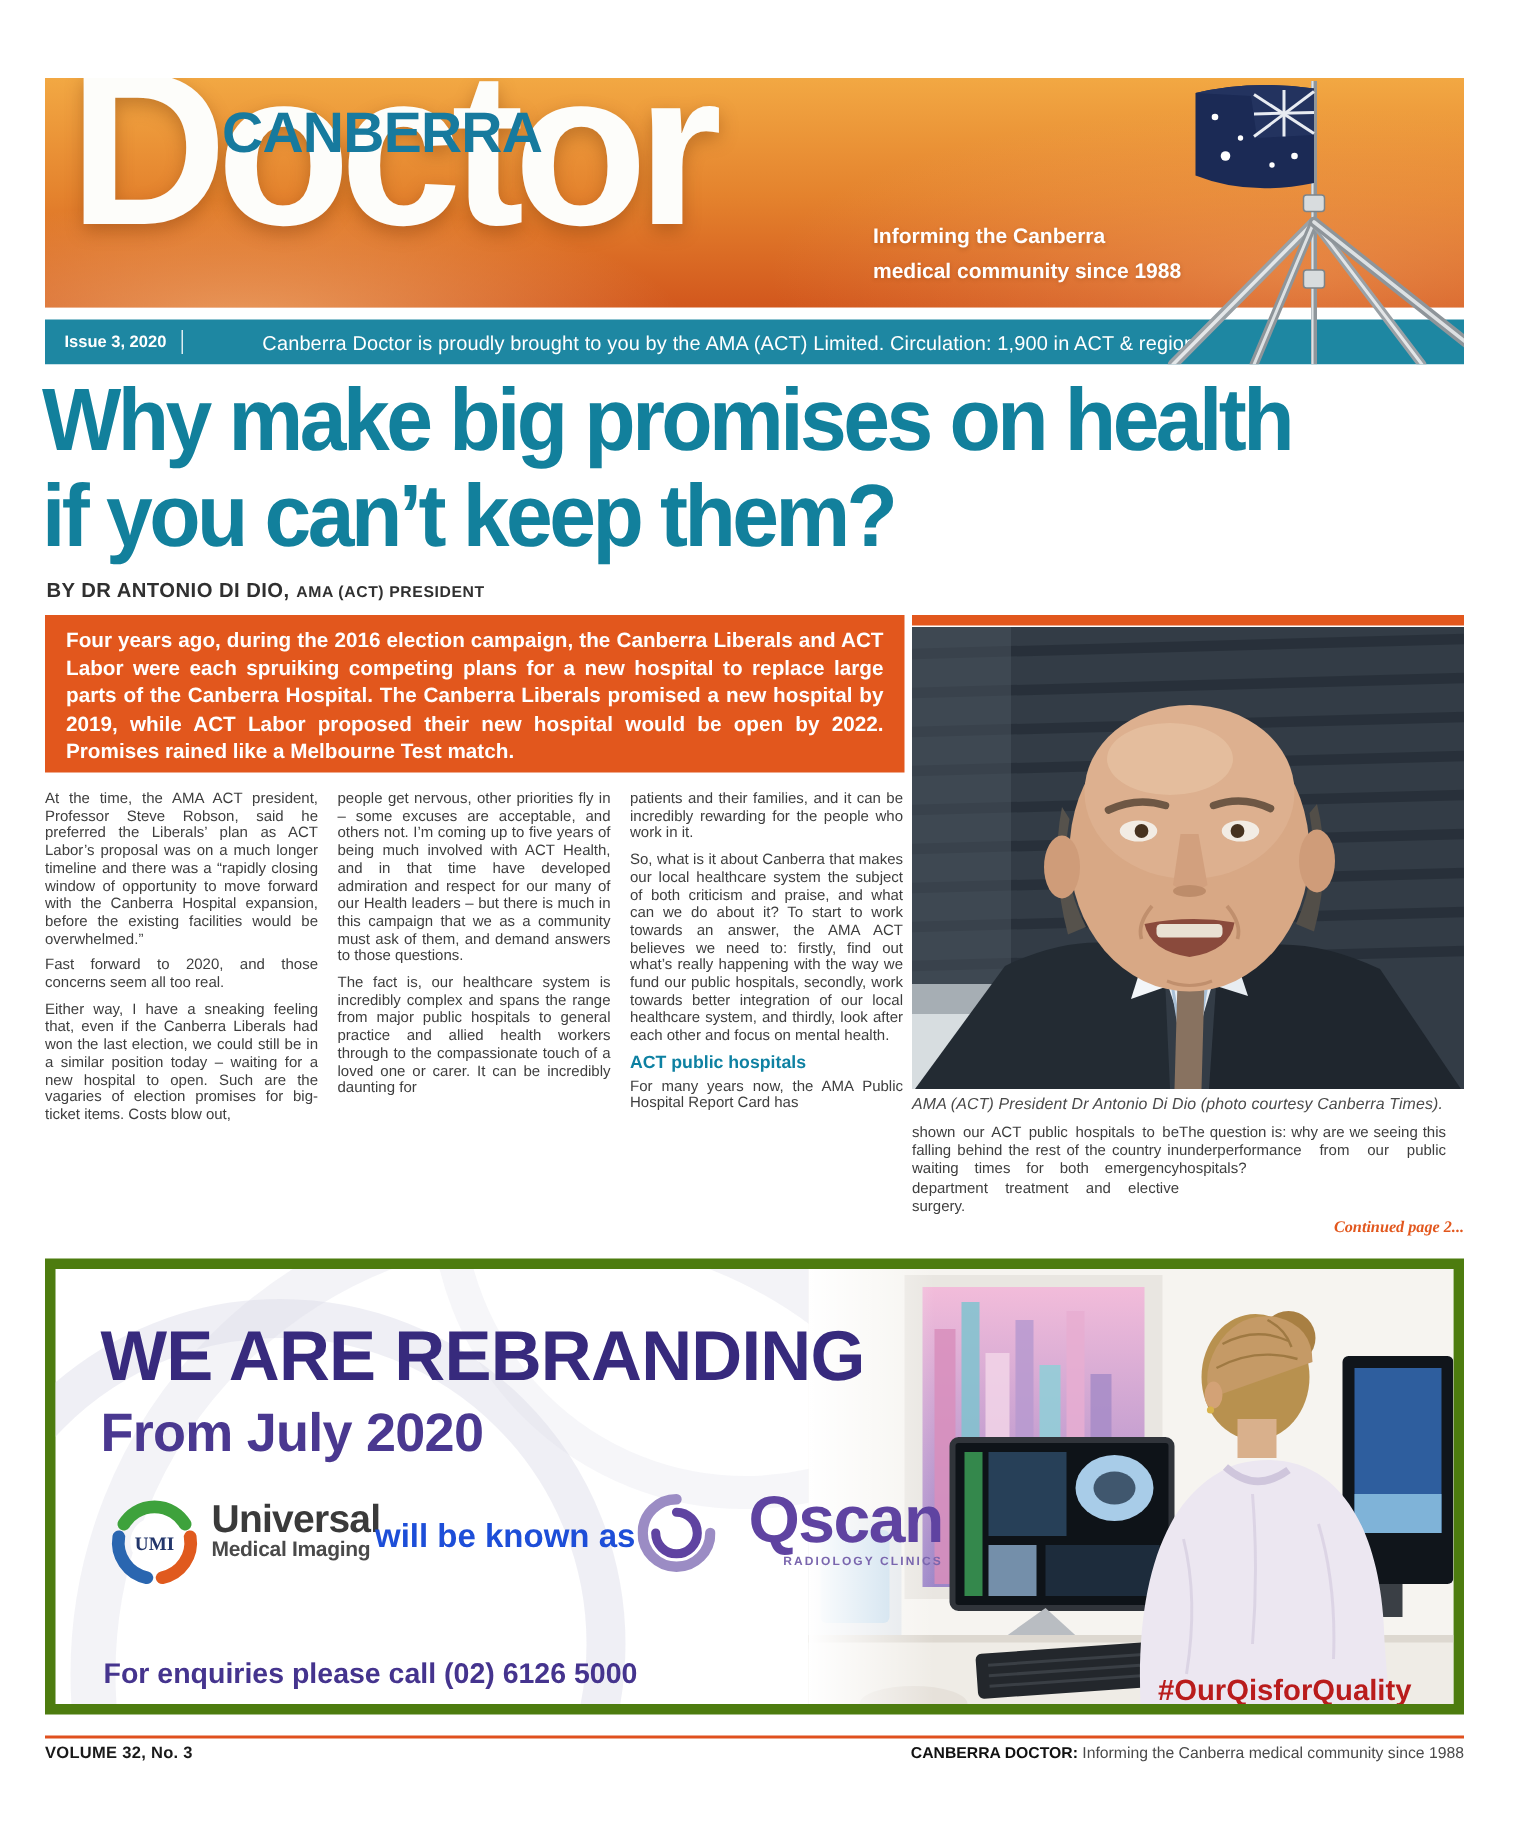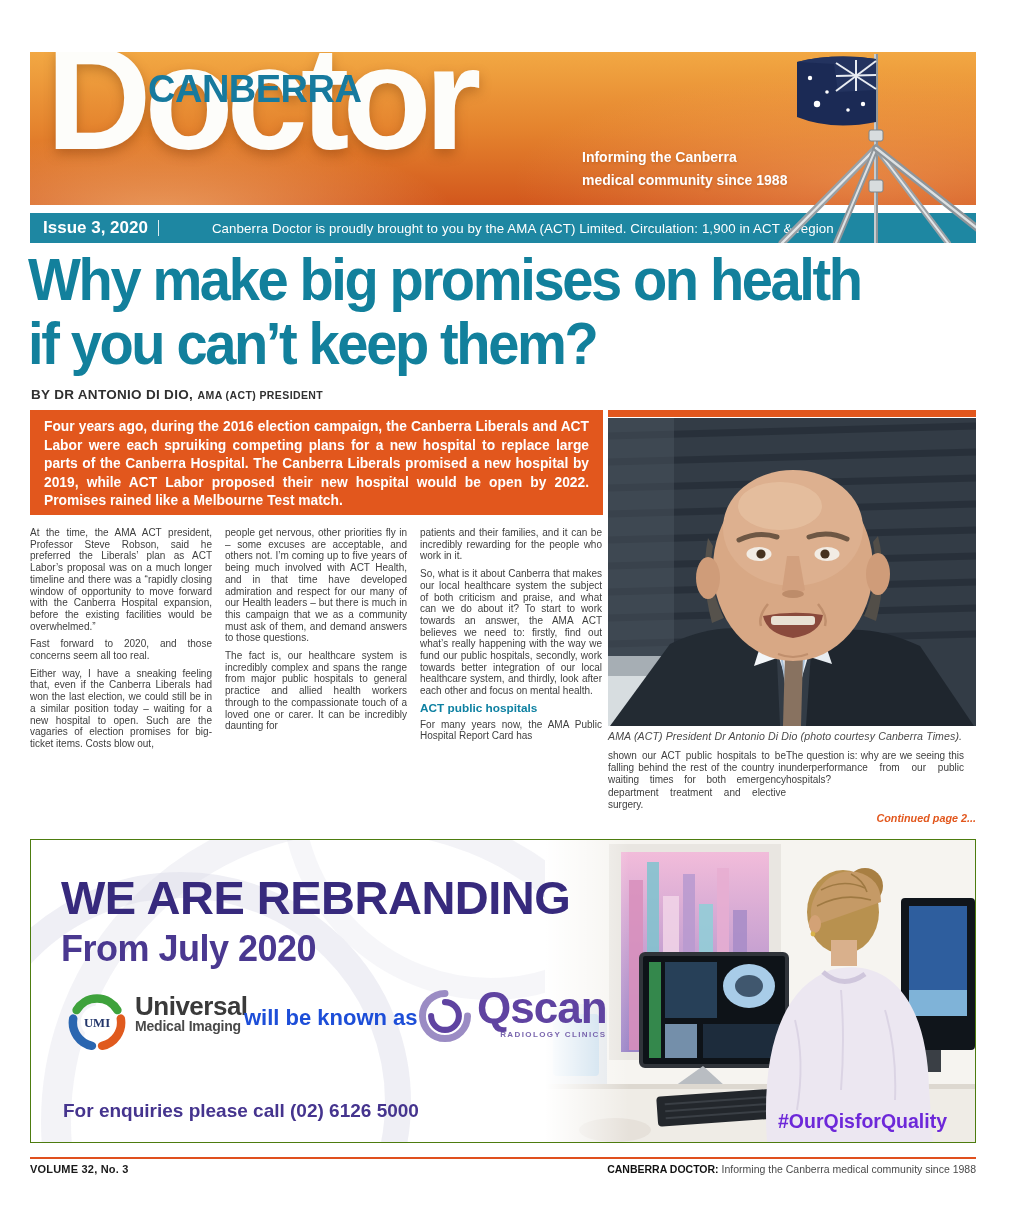--- a/index.html
+++ b/index.html
@@ -29,21 +29,21 @@
     text-shadow:0 5px 12px rgba(110,45,5,.35);
   }
   .tagline {
     position:absolute; left:552px; top:94px; color:#ffffff; font-weight:700;
     font-size:14px; line-height:23px; z-index:2; text-shadow:0 1px 3px rgba(120,50,10,.3);
   }
   .issue-bar {
     position:absolute; left:0; top:161px; width:946px; height:30px; background:#1e87a2;
     display:flex; align-items:center; padding-left:13px; color:#fff; z-index:2;
   }
-  .issue-num { font-size:17px; font-weight:700; }
+  .issue-num { font-size:11px; font-weight:700; }
   .issue-sep { width:1px; height:16px; background:rgba(255,255,255,.85); margin:0 10px; }
   .issue-text { font-size:13.3px; font-weight:400; letter-spacing:.1px;margin-left:43px; }
   .mast-svg { position:absolute; left:700px; top:0; width:276px; height:191px; z-index:3; }
 
   
   .headline {
     position:absolute; left:28px; top:248px; width:990px; color:#12809c;
     font-size:59px; line-height:64px; font-weight:700; letter-spacing:-2.5px;
     transform:scaleX(.95); transform-origin:left top; white-space:nowrap;
   }
@@ -66,47 +66,47 @@
 
   
   .cols3 { position:absolute; left:30px; top:527px; width:573px; height:308px; display:flex; gap:13px; }
   .col { width:182px; font-size:10px; line-height:11.7px; text-align:justify; color:#3e3e3e; }
   .col p { margin-bottom:6px; }
   .subhead { color:#0e81a2; font-size:11.8px; font-weight:700; margin:3px 0 4px 0; }
   .cols2 { position:absolute; left:608px; top:750px; width:368px; display:flex; }
   .col-half { width:178px; font-size:10px; line-height:12.2px; text-align:justify; color:#3e3e3e; }
   .continued {
     position:absolute; left:608px; top:812px; width:368px; text-align:right;
-    color:#e2571d; font-size:10.8px; font-style:italic; font-weight:700;
+    color:#e2571d; font-size:10.8px; font-style:italic; font-weight:700;font-family:Liberation Serif, serif;
   }
 
   
   .ad {
     position:absolute; left:30px; top:839px; width:946px; height:304px;
-    border:1px solid #4d7c0f; background:#ffffff; overflow:hidden;
+    border:7px solid #4d7c0f; background:#ffffff; overflow:hidden;
   }
   .arc { position:absolute; border-radius:50%; border-style:solid; border-color:#dcdce8; }
   .arc1 { left:-80px; bottom:-190px; width:460px; height:460px; border-width:26px; opacity:.45; }
   .arc2 { left:10px; bottom:-300px; width:640px; height:640px; border-width:30px; opacity:.35; }
   .arc3 { left:250px; top:-260px; width:420px; height:420px; border-width:22px; opacity:.25; }
   .ad-scene { position:absolute; right:0; top:0; width:430px; height:302px; }
   .ad-headline { position:absolute; left:30px; top:30px; font-size:47px; font-weight:800; letter-spacing:-0.5px; color:#372a7d; z-index:4; }
   .ad-subheadline { position:absolute; left:30px; top:88px; font-size:36px; font-weight:700; letter-spacing:-0.5px; color:#4a3890; z-index:4; }
   .umi-logo { position:absolute; left:32px; top:148px; width:68px; height:68px; z-index:4; }
   .umi-text { position:absolute; left:104px; top:153px; z-index:4; }
   .umi-name { font-size:26px; font-weight:700; color:#3a3a3a; letter-spacing:-0.5px; line-height:26px; }
   .umi-sub { font-size:14px; font-weight:700; color:#4a4a4a; letter-spacing:-0.2px; line-height:15px; }
   .ad-connector { position:absolute; left:213px; top:165px; font-size:22px; font-weight:600; color:#1d4ed8; z-index:4; }
-  .qscan { position:absolute; left:388px; top:146px; display:flex; align-items:flex-start; z-index:4; }
+  .qscan { position:absolute; left:388px; top:146px; display:flex; align-items:flex-start; z-index:4;gap:16px; }
   .qscan-swirl { width:52px; height:52px; margin-top:4px; }
   .qscan-textwrap { margin-left:6px; display:flex; flex-direction:column; align-items:flex-end; }
   .qscan-name { font-size:44px; line-height:44px; font-weight:700; letter-spacing:-1px; color:#5f43a1; }
   .qscan-sub { font-size:8px; font-weight:700; letter-spacing:1.4px; color:#7a66ae; margin-top:0px; }
   .ad-phone { position:absolute; left:32px; top:260px; font-size:19px; font-weight:700; color:#45348e; z-index:4; }
-  .ad-hashtag { position:absolute; right:28px; top:270px; font-size:19.5px; font-weight:700; color:#6d28d9; z-index:5; }
+  .ad-hashtag { position:absolute; right:28px; top:270px; font-size:19.5px; font-weight:700; color:#b91c1c; z-index:5; }
 
   
   .footer-rule { position:absolute; left:30px; top:1157px; width:946px; height:2px; background:#e0501e; }
   .footer { position:absolute; left:30px; top:1163px; width:946px; display:flex; justify-content:space-between; align-items:baseline; }
   .footer-vol { font-size:11px; font-weight:700; color:#1a1a1a; letter-spacing:.2px; }
   .footer-brand { font-size:10.5px; color:#4a4a4a; }
   .footer-brand b { color:#111; font-weight:700; }
 </style>
 </head>
 <body>

